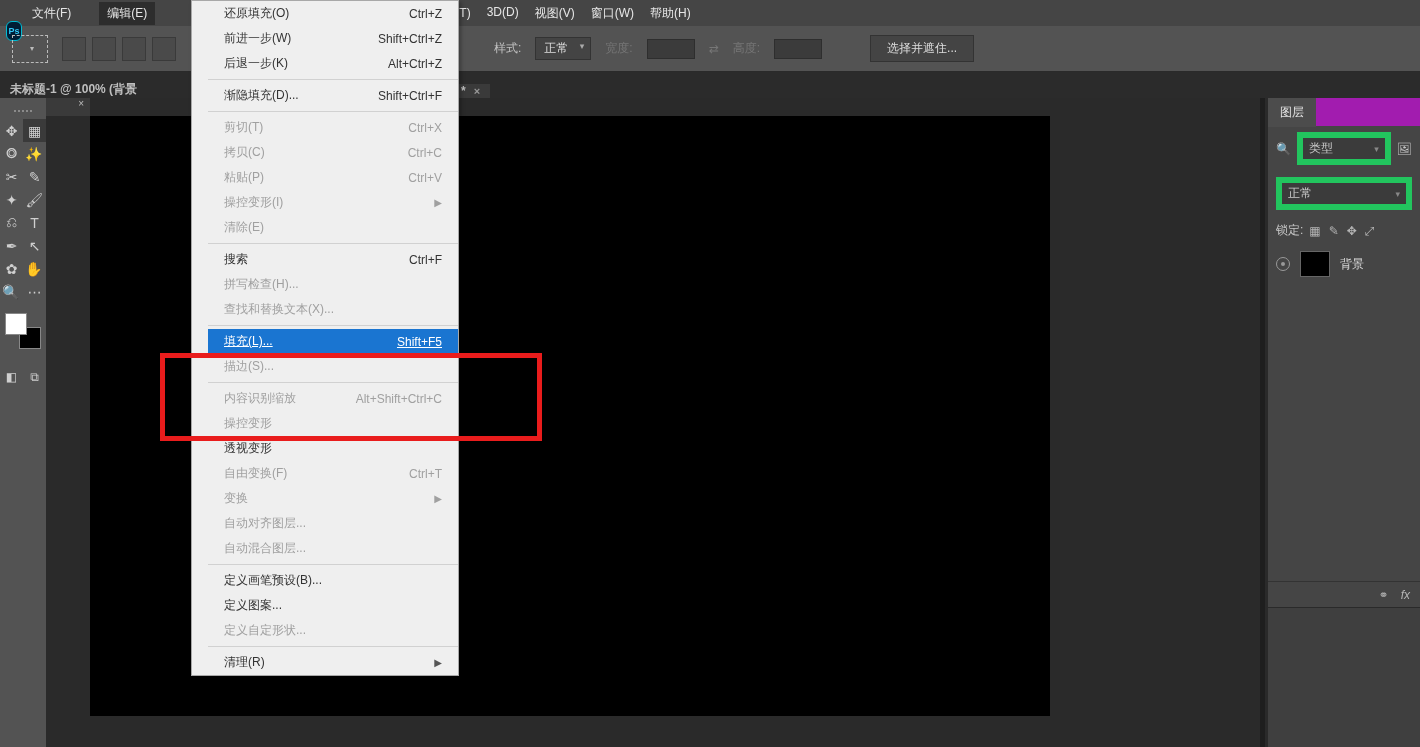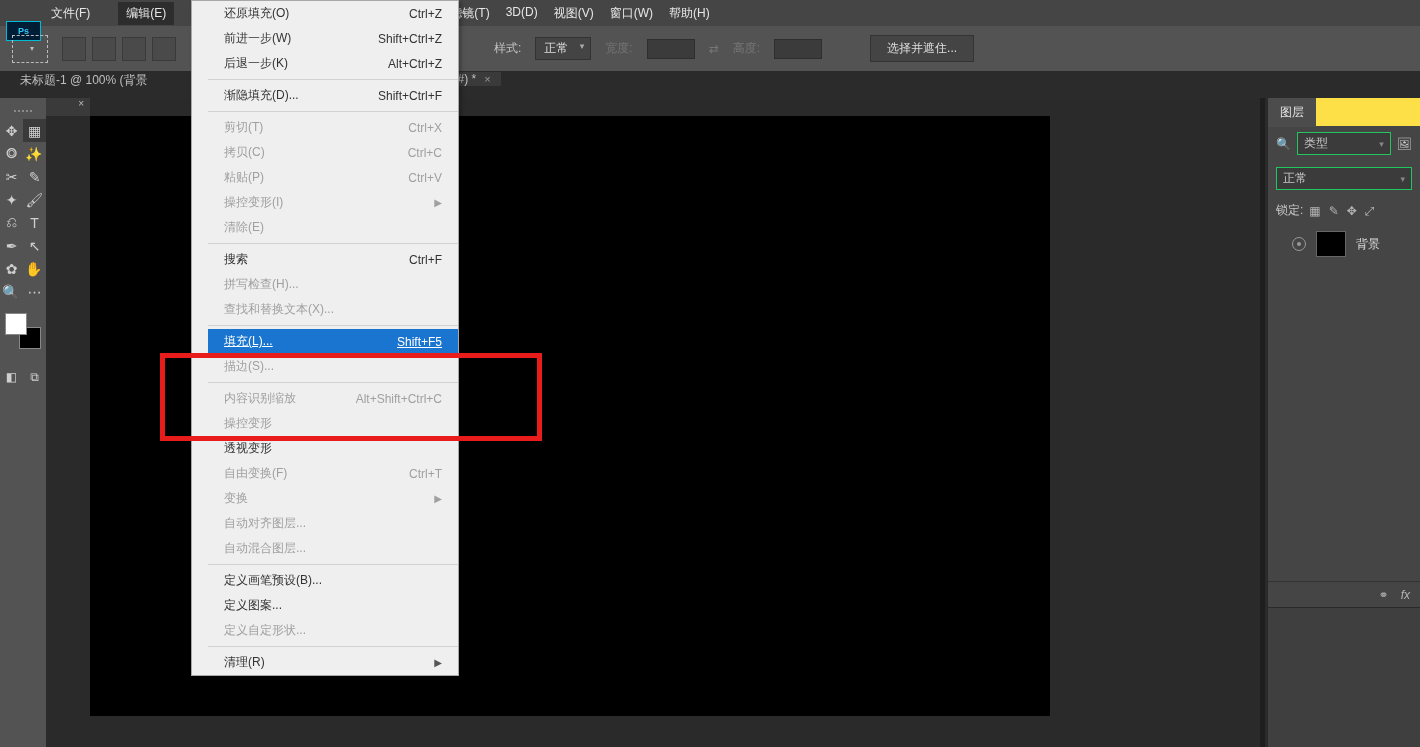--- a/index.html
+++ b/index.html
@@ -14,64 +14,64 @@
     --menu-hover:#1a75d1;
     --txt-light:#d8d8d8;
     --txt-dim:#a7a7a7;
     --accent:#1a75d1;
     --red:#e91c1c;
   }
   *{box-sizing:border-box;font-family:"Microsoft YaHei","Segoe UI",sans-serif;}
   body{margin:0;width:1420px;height:747px;background:var(--bg-panel2);overflow:hidden;font-size:12px;color:var(--txt-light);position:relative;}
   
   .menubar{height:26px;background:var(--bg-panel);display:flex;align-items:center;padding:0 6px;gap:2px;}
-  .ps-logo{width:35px;height:20px;background:#001d36;border:1px solid #00bcd4;color:#31c5f4;font-weight:bold;font-size:9px;display:flex;align-items:center;justify-content:center;border-radius:0;margin-top:36px;}
+  .ps-logo{width:16px;height:20px;background:#001d36;border:1px solid #00bcd4;color:#31c5f4;font-weight:bold;font-size:9px;display:flex;align-items:center;justify-content:center;border-radius:6px;margin-top:36px;}
   .menubar .mitem{padding:3px 8px;color:#e6e6e6;cursor:default;}
   .menubar .mitem.open{background:#2d2d2d;margin-left:20px;}
   
   .optbar{height:46px;background:var(--bg-panel2);display:flex;align-items:center;padding-left:12px;gap:14px;border-bottom:1px solid #2a2a2a;color:#c9c9c9;}
   .marquee-icon{width:36px;height:28px;border:1px dashed #bbb;display:flex;align-items:center;justify-content:center;}
   .marquee-icon:after{content:"▾";font-size:8px;margin-left:4px;color:#bbb;}
   .optgrp{display:flex;gap:6px;}
   .optbtn{width:24px;height:24px;background:#4a4a4a;border:1px solid #3a3a3a;}
   .olabel{color:#c0c0c0;text-align:center;}
   .oselect{background:#444;border:1px solid #333;color:#ddd;padding:2px 22px 2px 8px;position:relative;}
   .oselect:after{content:"▾";position:absolute;right:6px;top:3px;font-size:9px;color:#aaa;}
   .onum{width:48px;height:20px;background:#3b3b3b;border:1px solid #2e2e2e;}
   .obtn{padding:4px 16px;border:1px solid #333;background:#444;color:#ddd;}
   
-  .doctabs{height:26px;background:var(--bg-darker);display:flex;align-items:flex-start;padding-left:10px;position:relative;}
+  .doctabs{height:26px;background:var(--bg-darker);display:flex;align-items:flex-end;padding-left:0;position:relative;font-weight:bold;}
   .doctab{display:flex;align-items:center;padding:0 10px;color:#bfbfbf;font-size:12px;}
   .doctab.active{background:#3a3a3a;}
   .doctab .close{margin-left:8px;color:#999;font-size:11px;}
   
   .workspace{position:absolute;left:0;right:0;top:98px;bottom:0;background:#2a2a2a;}
   .toolbar{position:absolute;left:0;top:0;width:46px;bottom:0;display:flex;flex-direction:column;align-items:center;padding-top:10px;gap:2px;background:var(--bg-panel2);}
   .toolbar .doublewrap{width:46px;display:flex;flex-direction:column;}
   .doublewrap:before{content:"";height:3px;margin:2px 14px 4px 14px;border-top:2px dotted #8a8a8a;}
   .toolpair{display:flex;}
   .tool{width:23px;height:23px;display:flex;align-items:center;justify-content:center;color:#cfcfcf;font-size:14px;}
   .tool.sel{background:#3a3a3a;}
   .swatch{position:relative;width:40px;height:40px;margin-top:6px;}
   .swatch .fg{position:absolute;left:2px;top:2px;width:22px;height:22px;background:#fff;border:1px solid #888;}
   .swatch .bg{position:absolute;right:2px;bottom:2px;width:22px;height:22px;background:#000;border:1px solid #888;}
   .bottool{width:23px;height:23px;display:flex;align-items:center;justify-content:center;color:#cfcfcf;margin-top:4px;}
   .left-doc-strip{position:absolute;left:46px;top:0;width:44px;background:#3a3a3a;height:18px;display:flex;justify-content:flex-end;padding-right:6px;font-size:10px;color:#bbb;}
   .canvas{position:absolute;left:90px;top:18px;width:960px;height:600px;background:#000;}
   
   .rightgap{position:absolute;right:155px;top:0;width:5px;bottom:0;background:#1e1e1e;}
   .rpanel{position:absolute;right:0;top:0;width:152px;bottom:0;background:var(--bg-panel);display:flex;flex-direction:column;}
-  .rpanel .tabrow{height:28px;display:flex;align-items:center;background:#fde047;}
+  .rpanel .tabrow{height:28px;display:flex;align-items:center;background:#a21caf;}
   .rpanel .ptab{padding:6px 12px;background:#4c4c4c;color:#e4e4e4;}
   .rpanel .prow{display:flex;align-items:center;padding:6px 8px;gap:6px;color:#c8c8c8;}
-  .rpanel .psel{flex:1;background:#3b3b3b;border:1px solid #22c55e;display:flex;align-items:center;padding:2px 6px;justify-content:space-between;}
+  .rpanel .psel{flex:1;background:#3b3b3b;border:6px solid #22c55e;display:flex;align-items:center;padding:2px 6px;justify-content:space-between;}
   .rpanel .psel:after{content:"▾";font-size:9px;color:#888;}
   .ricons{display:flex;gap:8px;color:#b5b5b5;font-size:12px;}
   .layerlist{flex:1;display:flex;flex-direction:column;}
-  .layerrow{display:flex;align-items:center;padding:6px 24px;gap:10px;}
+  .layerrow{display:flex;align-items:center;padding:6px 8px;gap:10px;}
   .eye{width:14px;height:14px;border:1px solid #999;border-radius:50%;position:relative;}
   .eye:after{content:"";position:absolute;left:4px;top:4px;width:4px;height:4px;background:#999;border-radius:50%;}
   .lthumb{width:30px;height:26px;background:#000;border:1px solid #666;}
   .layerbar{height:26px;border-top:1px solid #333;display:flex;align-items:center;justify-content:flex-end;gap:12px;padding:0 10px;color:#b5b5b5;font-size:12px;}
   
   .editmenu{position:absolute;left:191px;top:0;width:268px;background:var(--menu-bg);border:1px solid #a8a8a8;box-shadow:2px 2px 4px rgba(0,0,0,.3);color:var(--menu-txt);z-index:50;padding-left:16px;}
   .editmenu .mi{display:flex;justify-content:space-between;align-items:center;padding:4px 16px;white-space:nowrap;}
   .editmenu .mi.disabled{color:var(--menu-disabled);}
   .editmenu .mi.hover{background:var(--menu-hover);color:#fff;text-decoration:underline;}
   .editmenu .mi .arrow{font-size:10px;color:#555;}

